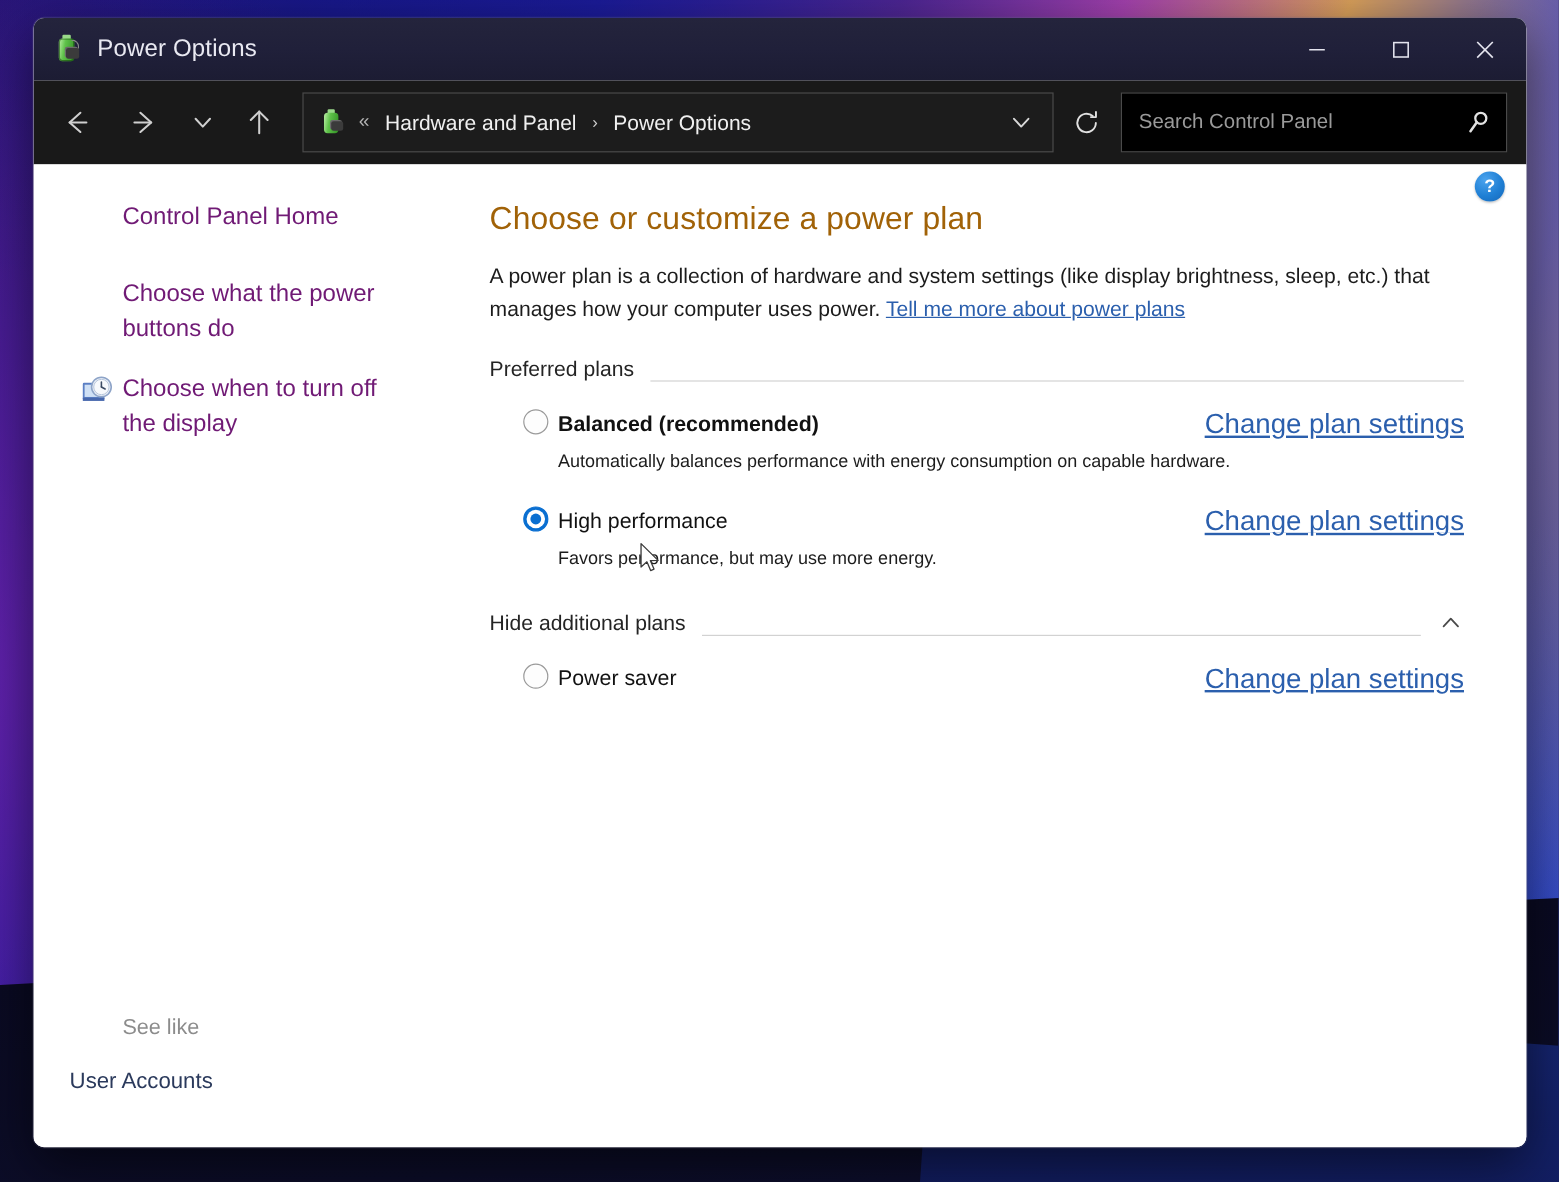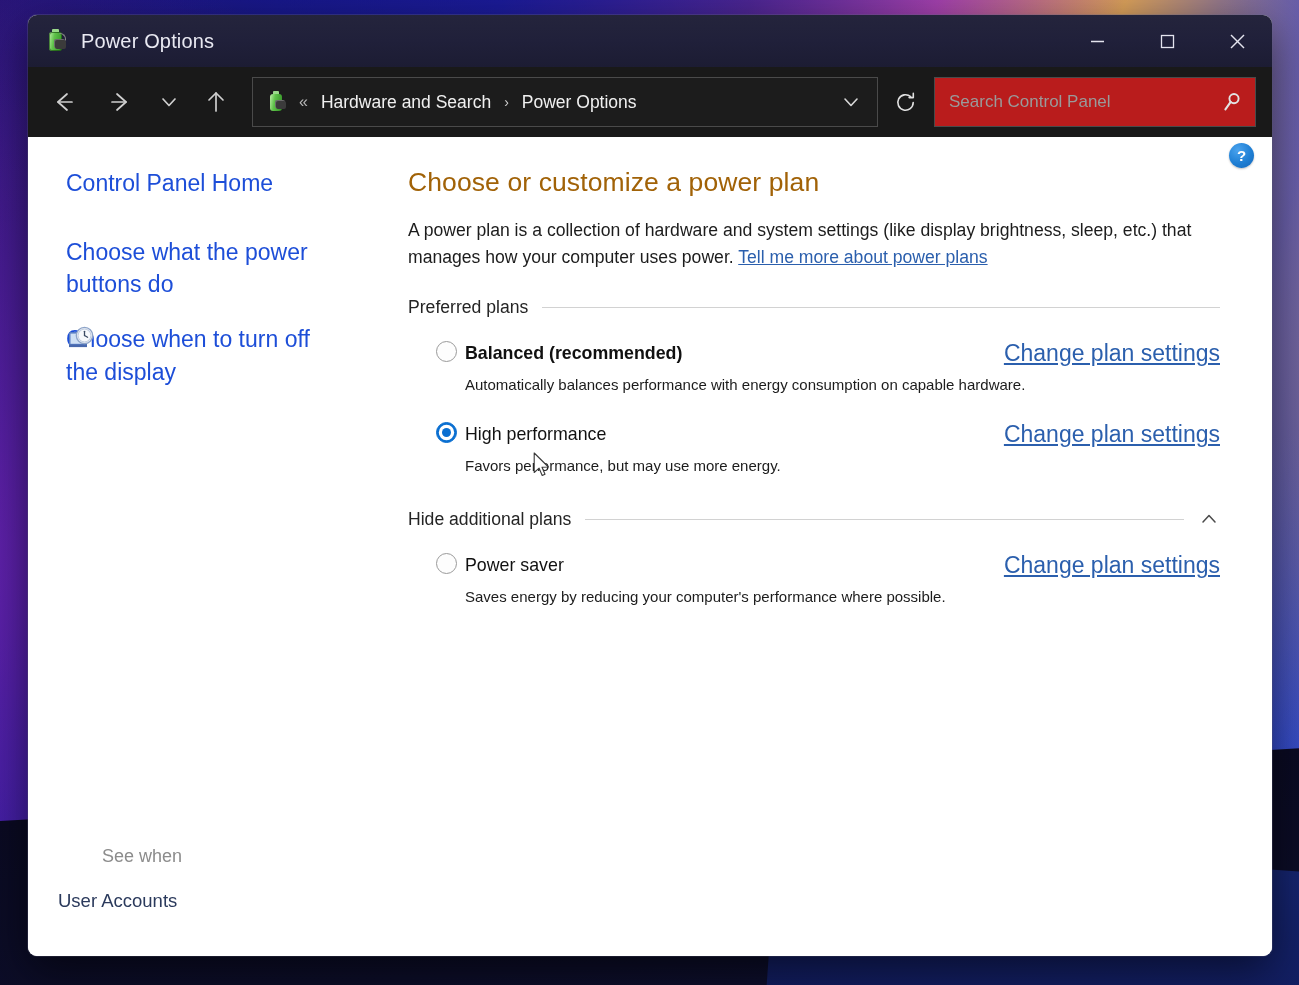--- a/index.html
+++ b/index.html
@@ -238,21 +238,21 @@
     color: #e0e0e0;
     margin: 0 6px 0 4px;
     border-radius: 4px;
     cursor: default;
     flex: 0 0 auto;
   }
 
   .searchbox {
     width: 322px;
     height: 50px;
-    background: #b91c1c;
+    background: #000000;
     border: 1px solid #4a4a4a;
     display: flex;
     align-items: center;
     padding: 0 10px 0 14px;
     flex: 0 0 auto;
   }
   .searchbox input {
     flex: 1 1 auto;
     background: transparent;
     border: none;
@@ -282,24 +282,24 @@
   
   .sidebar {
     width: 352px;
     flex: 0 0 auto;
     padding: 26px 0 0 0;
     display: flex;
     flex-direction: column;
     position: relative;
   }
   .side-link {
-    color: #1d4ed8;
-    font-size: 23px;
+    color: #701a75;
+    font-size: 20px;
     line-height: 1.42;
-    padding: 4px 18px 4px 38px;
+    padding: 4px 18px 4px 74px;
     position: relative;
     cursor: default;
     max-width: 330px;
   }
   .side-link.home { margin-bottom: 28px; }
   .side-link.gap  { margin-bottom: 14px; }
 
   .side-icon {
     position: absolute;
     left: 40px;
@@ -366,21 +366,21 @@
   }
   .inline-link {
     color: #2b5fad;
     text-decoration: underline;
     cursor: default;
   }
 
   
   .group-head {
     display: flex;
-    align-items: center;
+    align-items: flex-end;
     gap: 14px;
     margin-bottom: 22px;
   }
   .group-head .gh-label {
     color: #242424;
     font-size: 17.6px;
     white-space: nowrap;
     flex: 0 0 auto;
   }
   .group-head .gh-rule {
@@ -529,21 +529,21 @@
         </svg>
     </div>
 
     <div class="addressbar">
       <div class="addr-icon">
         <div class="batt-cap"></div>
         <div class="batt-body"></div>
         <div class="batt-plug"></div>
       </div>
       <span class="crumb-sep-dbl">«</span>
-      <span class="crumb">Hardware and Search</span>
+      <span class="crumb">Hardware and Panel</span>
       <span class="crumb-sep">›</span>
       <span class="crumb">Power Options</span>
       <div class="addr-chevron">
         <svg width="20" height="20" viewBox="0 0 20 20">
             <path d="M4 7 L10 13.5 L16 7" fill="none" stroke="currentColor" stroke-width="1.6" stroke-linecap="round" stroke-linejoin="round"></path>
           </svg>
       </div>
     </div>
 
     <div class="refresh-btn">
@@ -578,21 +578,21 @@
             <circle cx="16.5" cy="10.5" r="8.2" fill="#e9eef6" stroke="#8ea4c8" stroke-width="1.3"></circle>
             <circle cx="16.5" cy="10.5" r="6.4" fill="#f7f9fc" stroke="#b6c4da" stroke-width=".8"></circle>
             <line x1="16.5" y1="10.5" x2="16.5" y2="6.3" stroke="#3b4a63" stroke-width="1.3" stroke-linecap="round"></line>
             <line x1="16.5" y1="10.5" x2="19.6" y2="12.2" stroke="#3b4a63" stroke-width="1.3" stroke-linecap="round"></line>
           </svg>
         </span>
         <span>Choose when to turn off the display</span>
       </div>
 
       <div class="see-also-wrap">
-        <div class="see-also-label">See when</div>
+        <div class="see-also-label">See like</div>
         <div class="see-also-link">User Accounts</div>
       </div>
     </div>
 
     <div class="main">
 
       <div class="help-btn">?</div>
 
       <h1 class="page-title">Choose or customize a power plan</h1>
 
@@ -636,21 +636,20 @@
         </span>
       </div>
 
       <div class="plans-block">
         <div class="plan">
           <span class="radio off"></span>
           <div class="plan-top">
             <span class="plan-name">Power saver</span>
             <a class="plan-link" href="#">Change plan settings</a>
           </div>
-          <div class="plan-desc">Saves energy by reducing your computer's performance where possible.</div>
         </div>
       </div>
 
     </div>
   </div>
 
   <div id="cursor">
     <svg width="20" height="28" viewBox="0 0 20 28">
       <path d="M1.2 1 L1.2 20.5 L6.1 16.2 L9.2 23.5 L12 22.2 L9 15.2 L15.4 15 Z" fill="#ffffff" stroke="#3a3a3a" stroke-width="1.1" stroke-linejoin="round"></path>
     </svg>

